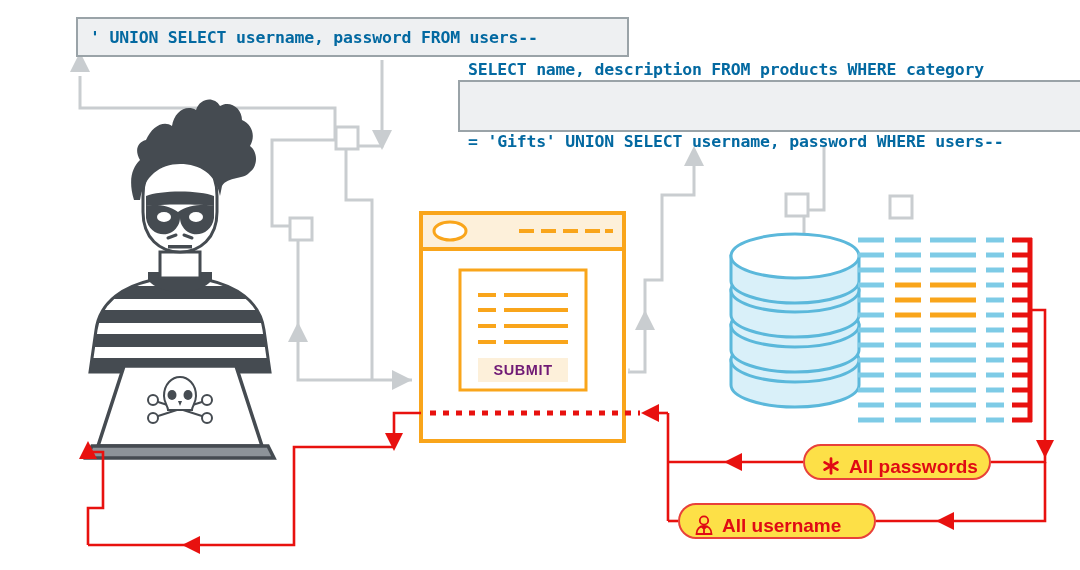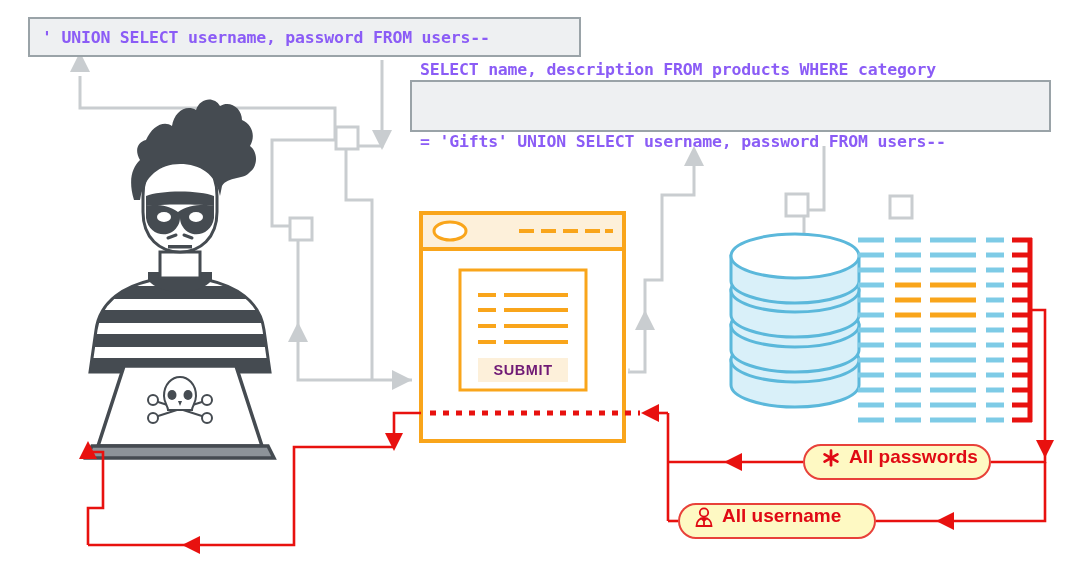--- a/index.html
+++ b/index.html
@@ -28,24 +28,25 @@
   }
 
   
   .sql-box {
     position: absolute;
     background: #eef0f2;
     border: 2px solid #9aa3a8;
     box-sizing: border-box;
     font-family: "DejaVu Sans Mono", "Liberation Mono", monospace;
     font-weight: bold;
-    color: #8b5cf6;
+    color: #0369a1;
     white-space: pre;
     display: flex;
     align-items: center;
+    margin-left: 48px;
   }
   #sql-box-injected {
     left: 28px;
     top: 17px;
     width: 553px;
     height: 40px;
     font-size: 16.5px;
     letter-spacing: -0.2px;
     padding-left: 12px;
   }
@@ -56,28 +57,28 @@
     height: 52px;
     font-size: 16.5px;
     letter-spacing: -0.2px;
     padding-left: 8px;
     line-height: 1.45;
   }
 
   
   .pill {
     position: absolute;
-    background: #fef9c3;
+    background: #fde047;
     border: 2px solid #e8413a;
     border-radius: 999px;
     color: #e00a14;
     font-weight: bold;
     font-size: 19px;
     display: flex;
-    align-items: flex-start;
+    align-items: flex-end;
     box-sizing: border-box;
   }
   #pill-passwords {
     left: 803px;
     top: 444px;
     width: 188px;
     height: 36px;
     padding-left: 14px;
   }
   #pill-usernames {
@@ -371,21 +372,21 @@
       <polygon points="182,545 200,536 200,554"></polygon>
       <polygon points="88,441 97,459 79,459"></polygon>
     </g>
   </svg>
 
   <div class="sql-box" id="sql-box-injected">' UNION SELECT username, password FROM users--</div>
 
   <div class="sql-box" id="sql-box-resulting">
     <div>
       <div>SELECT name, description FROM products WHERE category</div>
-      <div>= 'Gifts' UNION SELECT username, password FROM users--</div>
+      <div>= 'Gifts' UNION SELECT username, password WHERE users--</div>
     </div>
   </div>
 
   <div class="pill" id="pill-passwords">
     <span class="pill-icon">
       <svg viewBox="0 0 24 24" width="22" height="22">
         <g stroke="#e00a14" stroke-width="3" stroke-linecap="round">
           <line x1="12" y1="4" x2="12" y2="20"></line>
           <line x1="5" y1="8" x2="19" y2="16"></line>
           <line x1="19" y1="8" x2="5" y2="16"></line>

